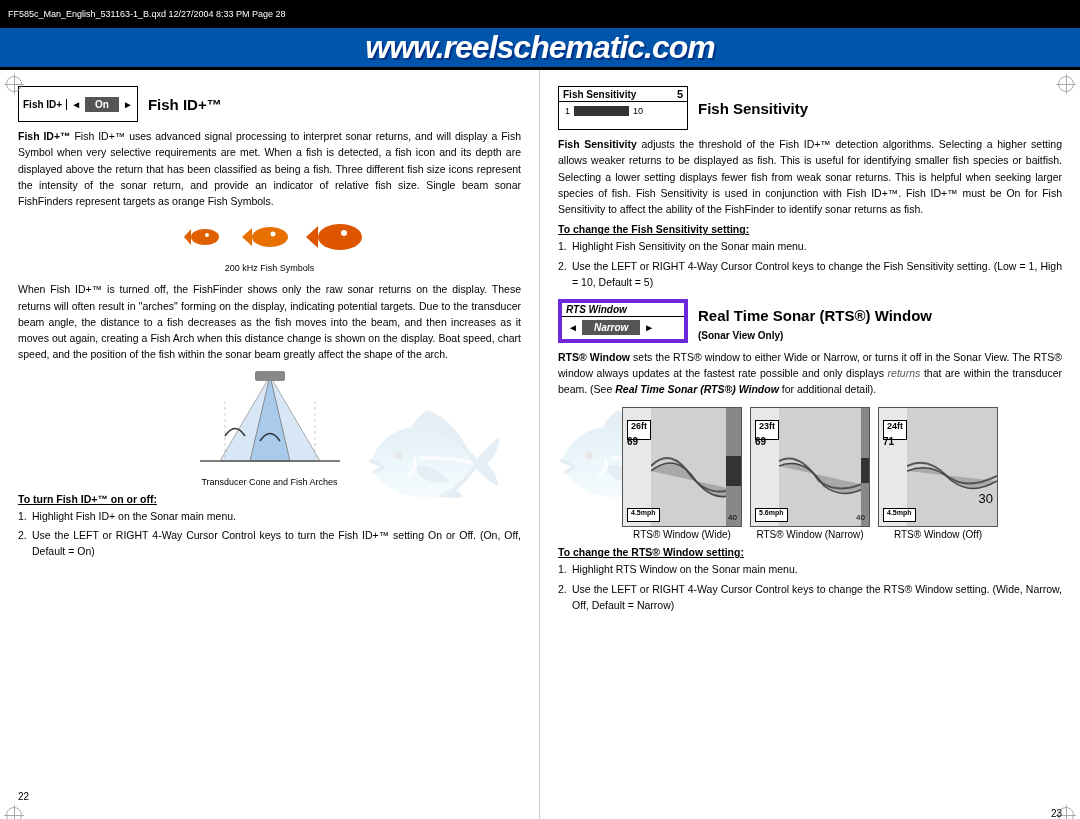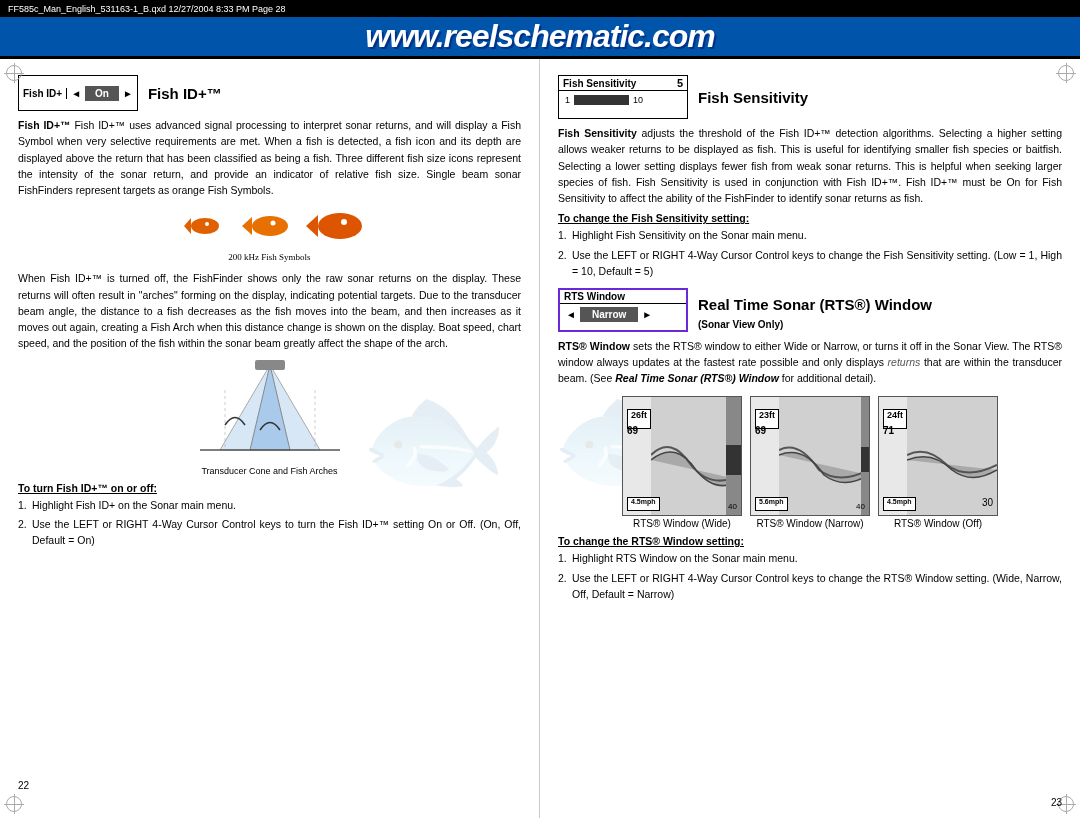--- a/index.html
+++ b/index.html
@@ -15,21 +15,21 @@
 
     
     #header {
       background: #000;
       color: #fff;
       font-size: 9px;
       padding: 2px 8px;
       display: flex;
       justify-content: space-between;
       align-items: center;
-      height: 17px;
+      height: 28px;
     }
 
     
     #watermark {
       background: #0055aa;
       text-align: center;
       padding: 4px 16px;
       height: 42px;
       display: flex;
       align-items: center;
@@ -162,28 +162,29 @@
       font-size: 9px;
     }
     .sens-bar {
       background: #333;
       height: 10px;
       width: 55px;
     }
 
     
     .rts-widget {
-      border: 2px solid #6d28d9;
+      border: 4px solid #6d28d9;
       display: inline-flex;
       flex-direction: column;
       height: 44px;
       min-width: 130px;
       background: #fff;
       margin-bottom: 4px;
       vertical-align: middle;
+      font-style: italic;
     }
     .rts-top {
       display: flex;
       align-items: center;
       border-bottom: 1px solid #000;
       padding: 1px 4px;
       font-size: 10px;
       font-weight: bold;
     }
     .rts-control {
@@ -218,21 +219,20 @@
 
     
     .fish-area {
       text-align: center;
       margin: 8px 0 4px 0;
     }
     .fish-caption {
       font-size: 9px;
       text-align: center;
       margin-bottom: 8px;
-      font-family: Liberation Serif, serif;
     }
 
     
     .diagram-area {
       text-align: center;
       margin: 8px 0 4px 0;
     }
     .diagram-caption {
       font-size: 9px;
       text-align: center;
@@ -612,21 +612,21 @@
           </div>
           <div class="screen-depth-tl">
             <span>24</span><span style="font-size:9px;vertical-align:super;">ft</span>
           </div>
           <div class="screen-sub-depth">
             <span>71</span>
           </div>
           <div class="screen-speed">
             <span>4.5</span><span style="font-size:7px;vertical-align:super;">mph</span>
           </div>
-          <div style="position:absolute;bottom:7px;right:4px;font-size:10px;">30</div>
+          <div style="position:absolute;bottom:20px;right:4px;font-size:13px;">30</div>
         </div>
         <div class="rts-screen-label">RTS® Window (Off)</div>
       </div>
 
     </div>
 
     <div class="instructions-heading">To change the RTS® Window setting:</div>
     <ol class="instructions-list">
       <li><span style="position:absolute;left:0;">1.</span><span>Highlight RTS Window on the Sonar main menu.</span></li>
       <li><span style="position:absolute;left:0;">2.</span><span>Use the LEFT or RIGHT 4-Way Cursor Control keys to change the RTS® Window setting. (Wide, Narrow, Off, Default = Narrow)</span></li>

